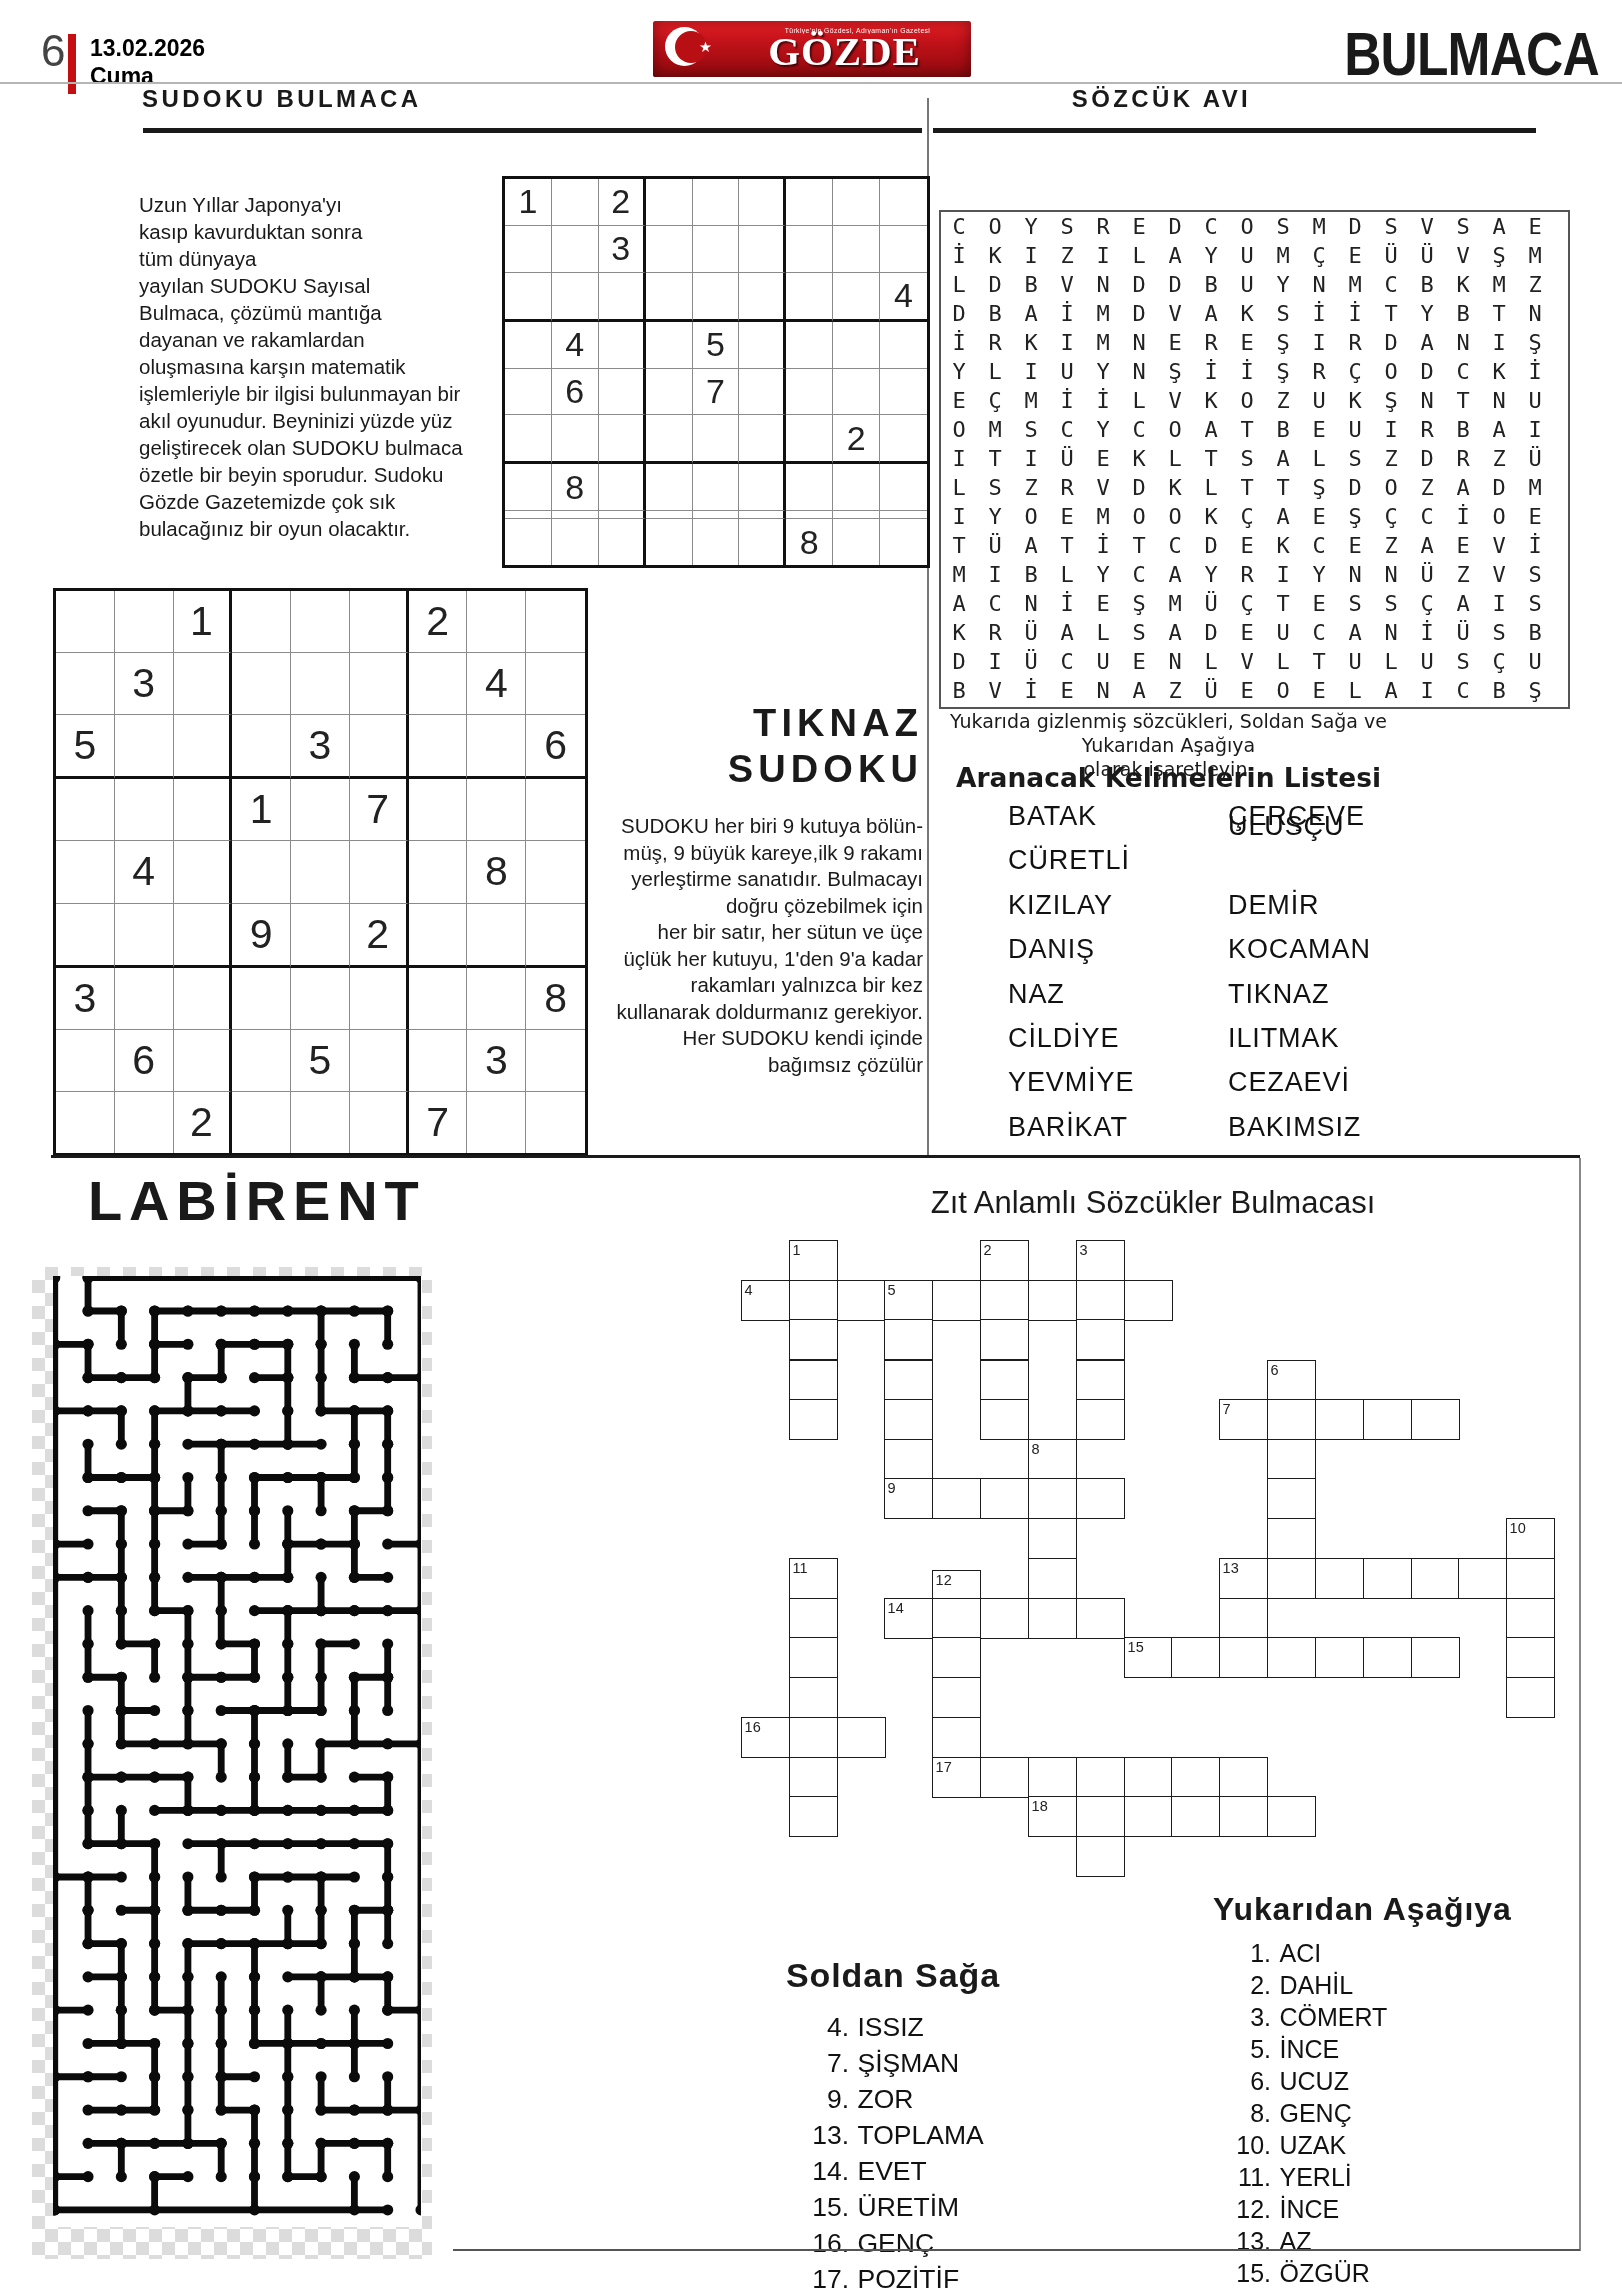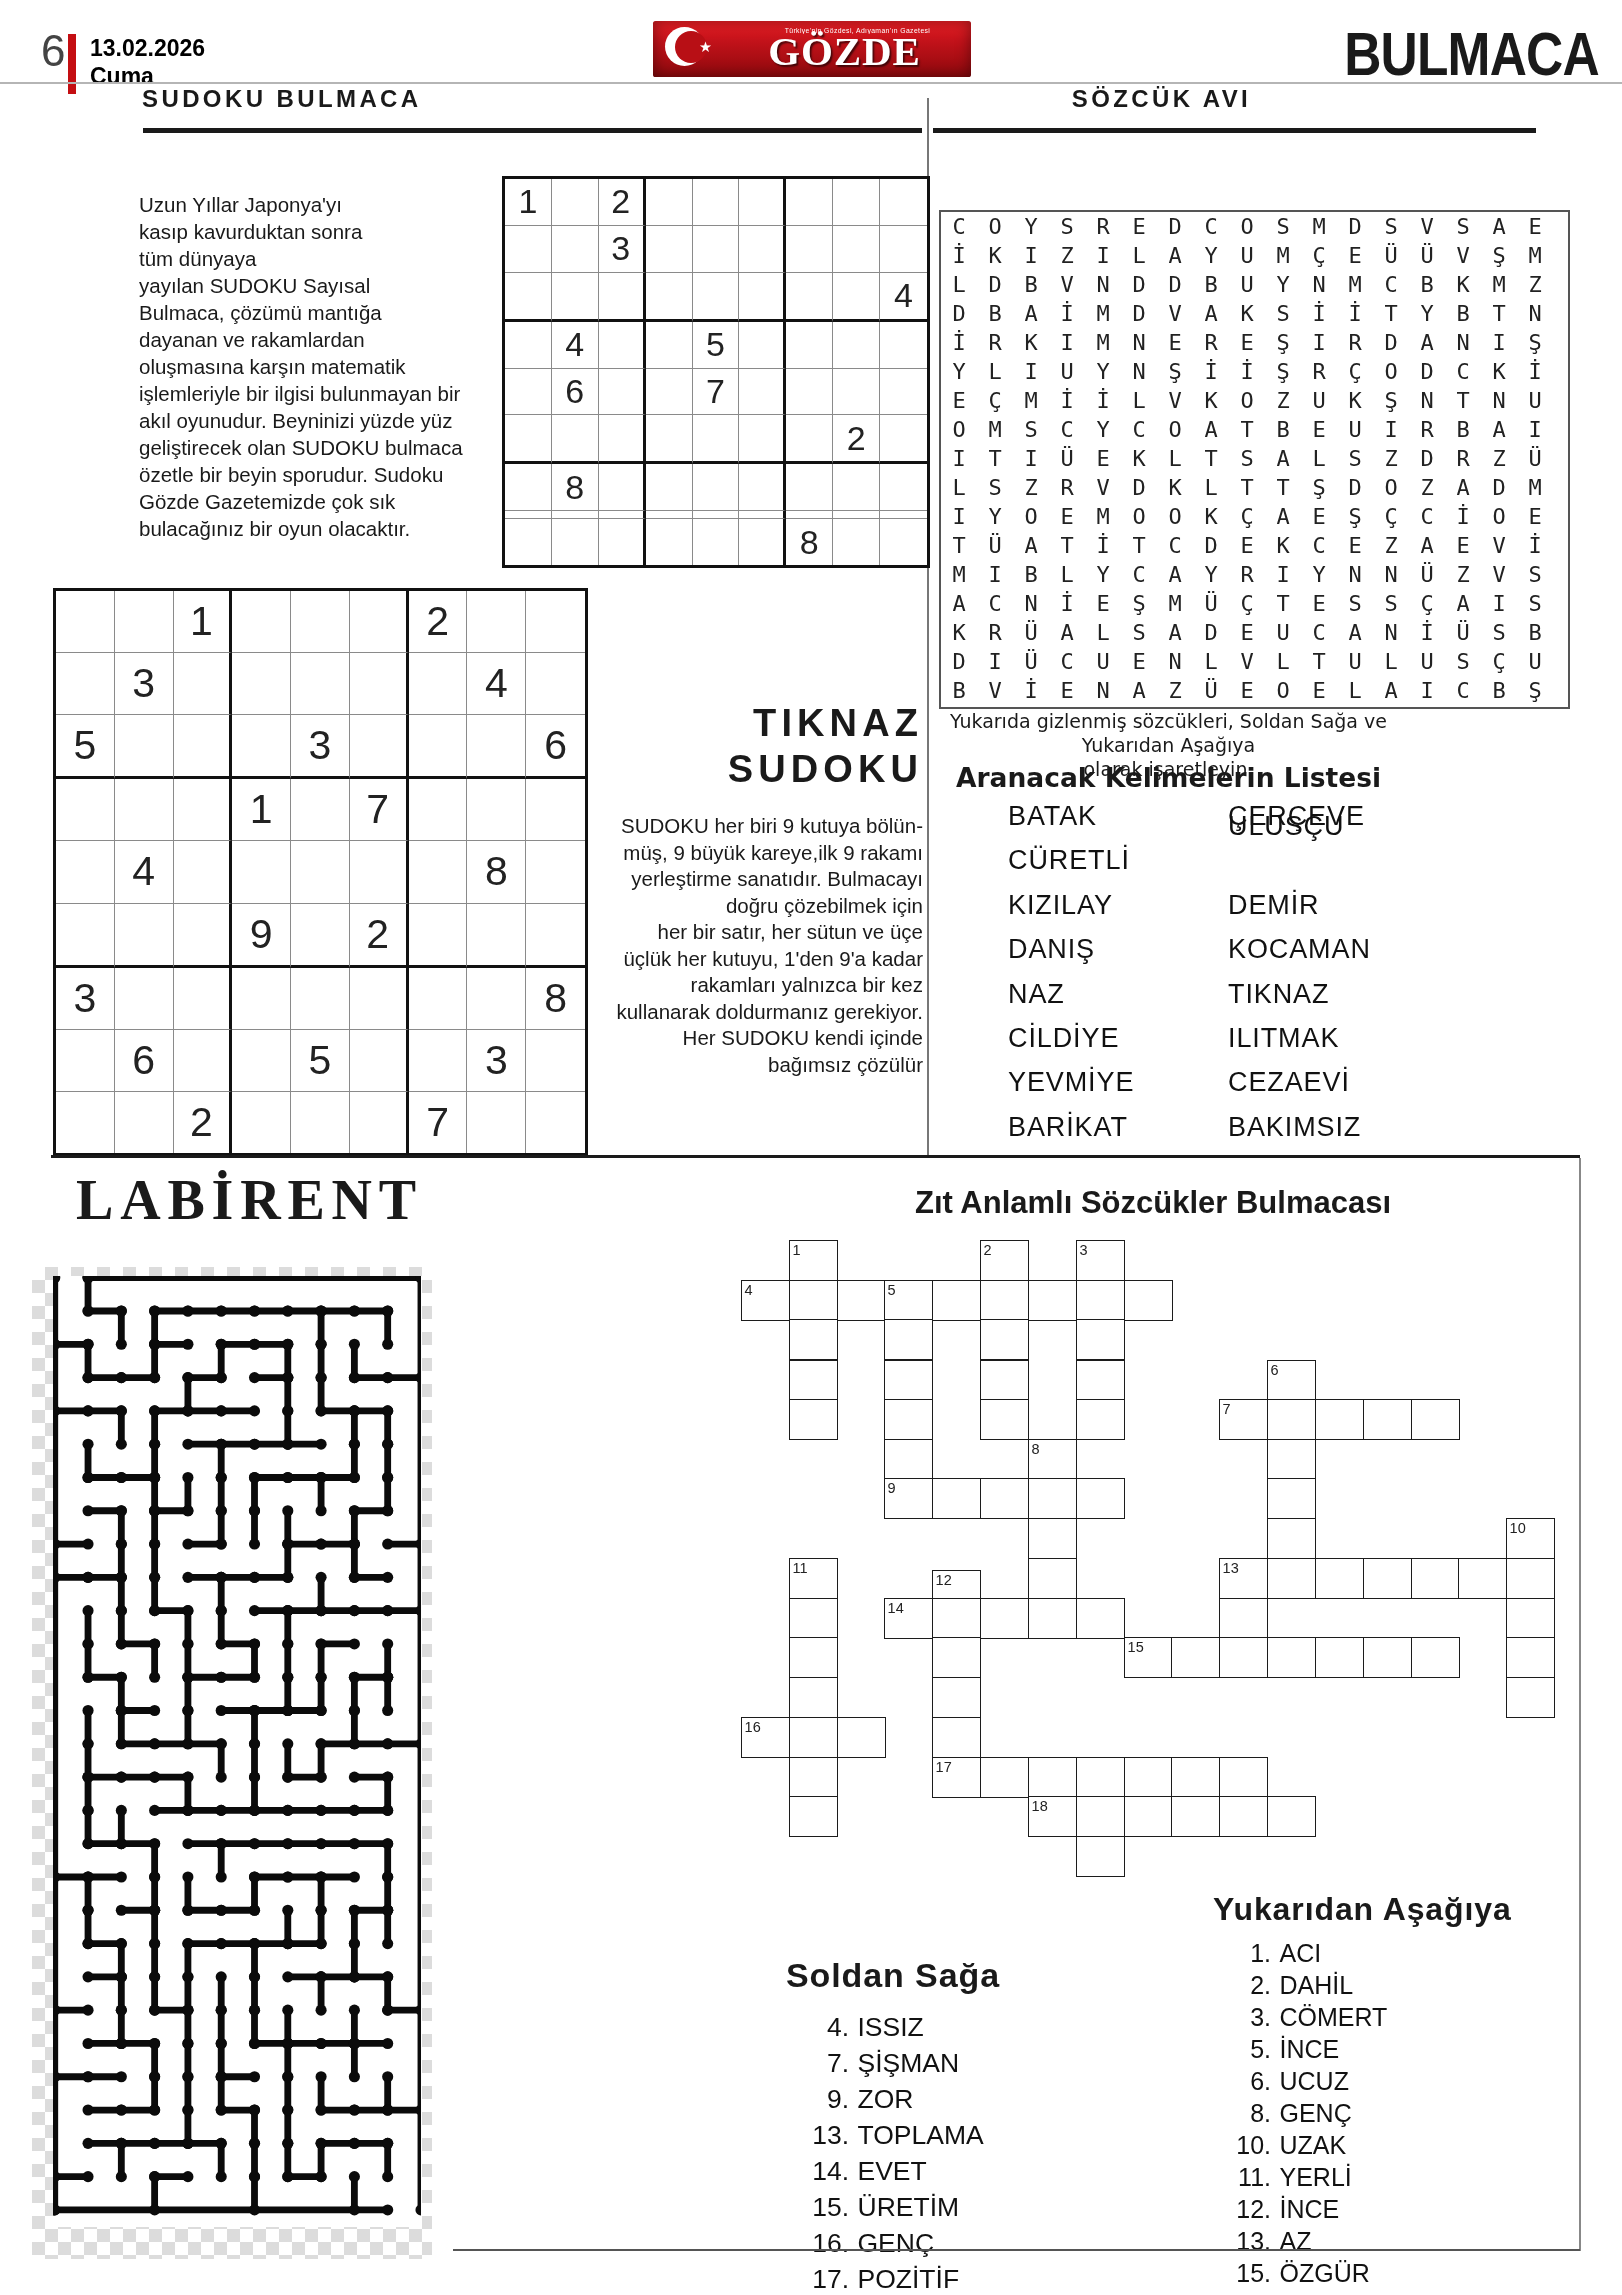--- a/index.html
+++ b/index.html
@@ -44,26 +44,26 @@
 
   
   #ws-box{left:939px;top:210px;width:627px;height:495px;border:2.6px solid #555;}
   .ws-row{display:flex;height:29px;}
   .ws-row span{width:36px;text-align:center;font-family:"DejaVu Sans Mono",monospace;font-size:22px;line-height:29px;color:#222;}
   #ws-caption{left:931px;top:709px;width:475px;text-align:center;font-size:19px;line-height:24px;white-space:pre-line;font-family:"DejaVu Sans",sans-serif;}
   #ws-list-title{left:931px;top:762px;width:475px;text-align:center;font-size:26.5px;font-weight:bold;font-family:"DejaVu Sans",sans-serif;}
   .ws-word{position:absolute;font-size:27px;color:#111;letter-spacing:0.9px;}
 
   
-  #t-labirent{left:76px;top:1168px;font-family:Liberation Serif, serif;font-weight:bold;font-size:56px;letter-spacing:6.8px;}
+  #t-labirent{left:88px;top:1168px;font-family:Liberation Sans, sans-serif;font-weight:bold;font-size:56px;letter-spacing:6.8px;}
   #maze{left:32px;top:1267px;width:400px;height:992px;background:repeating-conic-gradient(#dcdcdc 0% 25%, #ffffff 0% 50%) 0 0/26px 26px;}
   #maze .inner{position:absolute;left:21.3px;top:8.5px;right:10.2px;bottom:32px;background:#fff;}
 
   
-  #t-zit{left:854px;top:1185px;width:598px;text-align:center;font-size:31px;font-weight:bold;}
+  #t-zit{left:854px;top:1185px;width:598px;text-align:center;font-size:31px;font-weight:normal;}
   #xw{left:741px;top:1240px;width:820px;height:666px;}
   .xw-cell{position:absolute;width:49px;height:41px;border:1.7px solid #1c1c1c;background:#fff;box-sizing:border-box;}
   .xw-num{position:absolute;margin:0.9px 0 0 2.6px;font-size:14.5px;color:#222;}
 
   
   #t-soldan{left:786px;top:1956px;font-size:34px;font-weight:900;letter-spacing:0.9px;}
   #across-list{left:794px;top:2009px;}
   #t-yukaridan{left:1213px;top:1891px;font-size:32px;font-weight:900;letter-spacing:0.9px;}
   #down-list{left:1221px;top:1937px;}
   .clue{display:flex;font-size:26.5px;line-height:36px;color:#111;}

